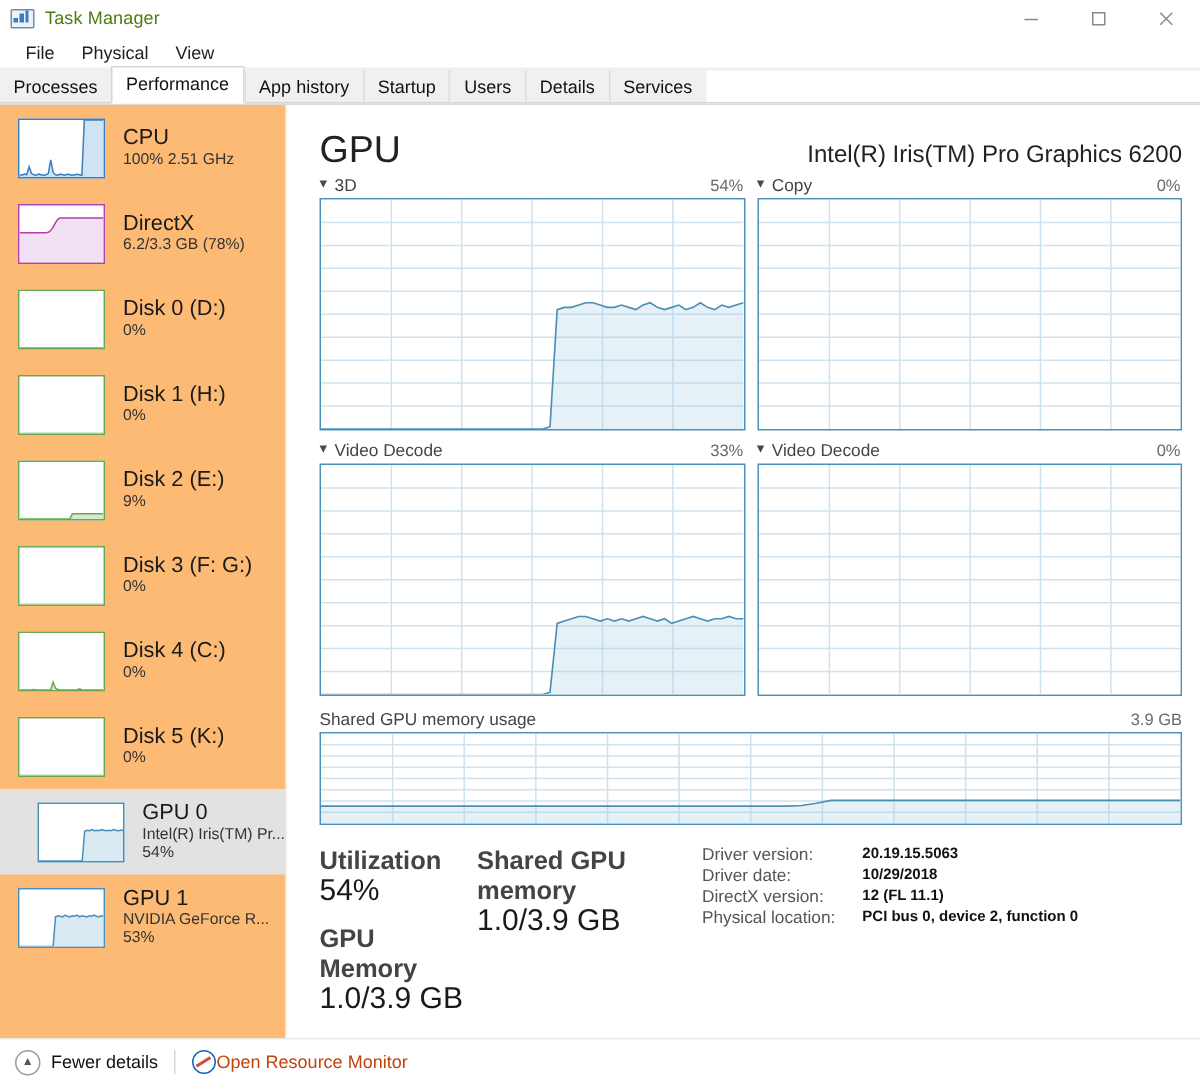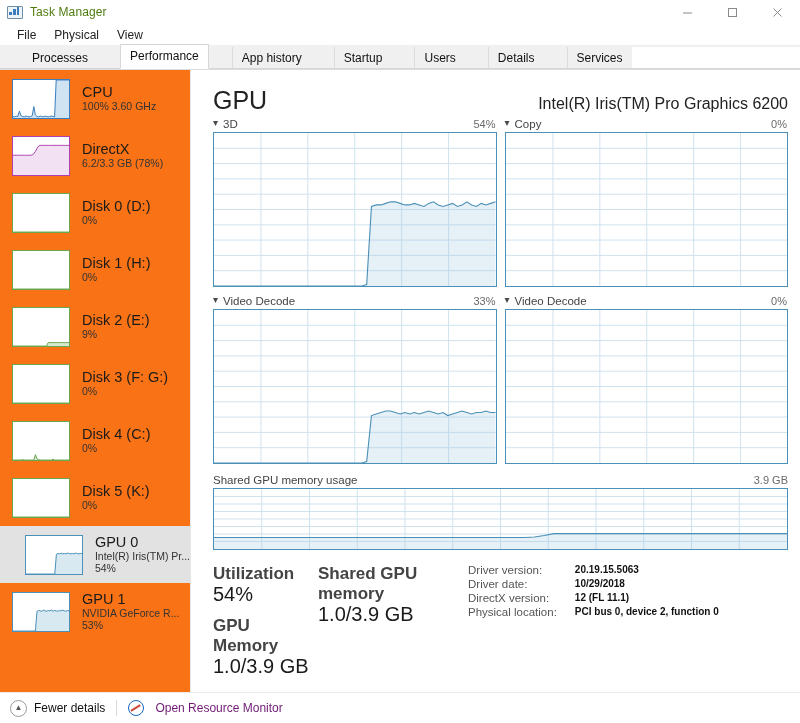--- a/index.html
+++ b/index.html
@@ -23,28 +23,28 @@
   .wbtn{width:45px;height:24px;display:flex;align-items:center;justify-content:center;color:#8a8a8a;}
   .wbtn svg{display:block;}
 
   
   .menubar{height:21px;display:flex;align-items:center;padding-left:8px;font-size:12px;color:#222;flex:0 0 auto;}
   .menubar span{padding:0 9px;}
 
   
   .tabs{height:24px;display:flex;align-items:flex-end;background:#f0f0f0;border-bottom:1px solid #dcdcdc;flex:0 0 auto;position:relative;}
   .tabs::after{content:"";position:absolute;left:0;right:0;bottom:0;height:1px;background:#d6d6d6;}
-  .tab{font-size:12px;color:#111;padding:0 9px;height:22px;line-height:22px;background:#f0f0f0;border-left:1px solid #dcdcdc;margin-left:23px;}
+  .tab{font-size:12px;color:#111;padding:0 9px;height:22px;line-height:22px;background:#f0f0f0;border-left:1px solid #dcdcdc;}
   .tab:first-child{border-left:0;}
   .tab.active{background:#ffffff;border:1px solid #d6d6d6;border-bottom:1px solid #ffffff;height:23px;line-height:22px;position:relative;z-index:2;}
   .tabs-fill{flex:1 1 auto;height:22px;background:#ffffff;border-bottom:0;}
 
   
   .content{flex:1 1 auto;display:flex;min-height:0;position:relative;background:#fff;}
-  .sidebar{width:190px;flex:0 0 190px;overflow:hidden;position:relative;background:#f97316;border-right:1px solid #e6e6e6;}
+  .sidebar{width:190px;flex:0 0 190px;overflow:hidden;position:relative;background:#fdba74;border-right:1px solid #e6e6e6;}
   .main{flex:1 1 auto;position:relative;overflow:hidden;background:#fff;}
 
   
   .sb-item{height:57px;display:flex;align-items:center;padding-left:12px;box-sizing:border-box;}
   .sb-item.selected{background:#e2e2e2;justify-content:flex-end;}
   .sb-thumb{width:58px;height:40px;flex:0 0 58px;box-sizing:border-box;position:relative;overflow:hidden;background:#fff;}
   .sb-text{margin-left:12px;line-height:1.12;}
   .sb-name{font-size:14.5px;color:#1a1a1a;}
   .sb-sub{font-size:10.5px;color:#333;margin-top:1px;}
   .sb-sub2{font-size:10.5px;color:#333;}
@@ -77,21 +77,21 @@
   .stat-val{font-size:20px;color:#1a1a1a;margin:-1px 0 10px;font-weight:400;}
   .info-grid{display:grid;grid-template-columns:auto auto;column-gap:18px;row-gap:2px;align-content:start;}
   .info-k{font-size:11.5px;color:#555;}
   .info-v{font-size:10px;color:#111;font-weight:bold;}
 
   
   .statusbar{height:30px;flex:0 0 auto;display:flex;align-items:center;background:#fff;border-top:1px solid #eaeaea;padding-left:10px;gap:0;}
   .sb-btn{display:flex;align-items:center;gap:7px;font-size:12px;color:#111;}
   .circ{width:15px;height:15px;border-radius:50%;border:1px solid #9a9a9a;display:flex;align-items:center;justify-content:center;color:#555;font-size:8px;line-height:1;}
   .vsep{width:1px;height:16px;background:#d8d8d8;margin:0 11px;}
-  .res-link{display:flex;align-items:center;gap:11px;font-size:12px;color:#701a75;justify-content:center;}
+  .res-link{display:flex;align-items:center;gap:0;font-size:12px;color:#c2410c;justify-content:center;}
   .res-icon{width:14px;height:14px;border-radius:50%;border:1.4px solid #1566c0;position:relative;background:#fff;}
   .res-icon::after{content:"";position:absolute;left:1px;top:5.5px;width:11px;height:1.6px;background:#d04a3a;transform:rotate(-32deg);transform-origin:center;}
 </style>
 </head>
 <body>
 
 <div class="window">
 
   <div class="titlebar">
     <div class="tb-icon">
@@ -144,21 +144,21 @@
           <div class="sb-item">
             <div class="sb-thumb" style="border: 1px solid rgb(58, 126, 191);">
               <svg viewBox="0 0 58 40" preserveAspectRatio="none">
                 <rect x="0" y="0" width="58" height="40" fill="#fff"></rect>
                 <path d="M0,40L0.00,38.40L1.66,38.80L3.31,38.00L4.97,38.40L6.63,32.80L8.29,37.60L9.94,38.40L11.60,38.80L13.26,38.00L14.91,38.40L16.57,38.80L18.23,38.40L19.89,37.60L21.54,28.00L23.20,36.80L24.86,38.40L26.51,38.80L28.17,38.00L29.83,38.40L31.49,38.80L33.14,38.00L34.80,38.40L36.46,38.80L38.11,38.40L39.77,38.00L41.43,38.40L43.09,38.80L44.74,0.00L46.40,0.00L48.06,0.00L49.71,0.00L51.37,0.00L53.03,0.00L54.69,0.00L56.34,0.00L58.00,0.00L58,40Z" fill="rgba(110,170,215,.33)"></path>
                 <path d="M0.00,38.40L1.66,38.80L3.31,38.00L4.97,38.40L6.63,32.80L8.29,37.60L9.94,38.40L11.60,38.80L13.26,38.00L14.91,38.40L16.57,38.80L18.23,38.40L19.89,37.60L21.54,28.00L23.20,36.80L24.86,38.40L26.51,38.80L28.17,38.00L29.83,38.40L31.49,38.80L33.14,38.00L34.80,38.40L36.46,38.80L38.11,38.40L39.77,38.00L41.43,38.40L43.09,38.80L44.74,0.00L46.40,0.00L48.06,0.00L49.71,0.00L51.37,0.00L53.03,0.00L54.69,0.00L56.34,0.00L58.00,0.00" fill="none" stroke="#3a7ebf" stroke-width="1" vector-effect="non-scaling-stroke"></path>
               </svg>
             </div>
             <div class="sb-text">
               <div class="sb-name">CPU</div>
-              <div class="sb-sub">100%  3.60 GHz</div>
+              <div class="sb-sub">100%  2.51 GHz</div>
             </div>
           </div>
           <div class="sb-item">
             <div class="sb-thumb" style="border: 1px solid rgb(176, 64, 176);">
               <svg viewBox="0 0 58 40" preserveAspectRatio="none">
                 <rect x="0" y="0" width="58" height="40" fill="#fff"></rect>
                 <path d="M0,40L0.00,19.20L1.66,19.20L3.31,19.20L4.97,19.20L6.63,19.20L8.29,19.20L9.94,19.20L11.60,19.20L13.26,19.20L14.91,19.20L16.57,19.20L18.23,19.20L19.89,18.80L21.54,17.60L23.20,15.20L24.86,12.00L26.51,9.60L28.17,8.80L29.83,8.80L31.49,8.80L33.14,8.80L34.80,8.80L36.46,8.80L38.11,8.80L39.77,8.80L41.43,8.80L43.09,8.80L44.74,8.80L46.40,8.80L48.06,8.80L49.71,8.80L51.37,8.80L53.03,8.80L54.69,8.80L56.34,8.80L58.00,8.80L58,40Z" fill="rgba(190,120,200,.22)"></path>
                 <path d="M0.00,19.20L1.66,19.20L3.31,19.20L4.97,19.20L6.63,19.20L8.29,19.20L9.94,19.20L11.60,19.20L13.26,19.20L14.91,19.20L16.57,19.20L18.23,19.20L19.89,18.80L21.54,17.60L23.20,15.20L24.86,12.00L26.51,9.60L28.17,8.80L29.83,8.80L31.49,8.80L33.14,8.80L34.80,8.80L36.46,8.80L38.11,8.80L39.77,8.80L41.43,8.80L43.09,8.80L44.74,8.80L46.40,8.80L48.06,8.80L49.71,8.80L51.37,8.80L53.03,8.80L54.69,8.80L56.34,8.80L58.00,8.80" fill="none" stroke="#b040b0" stroke-width="1" vector-effect="non-scaling-stroke"></path>
               </svg>
             </div>

